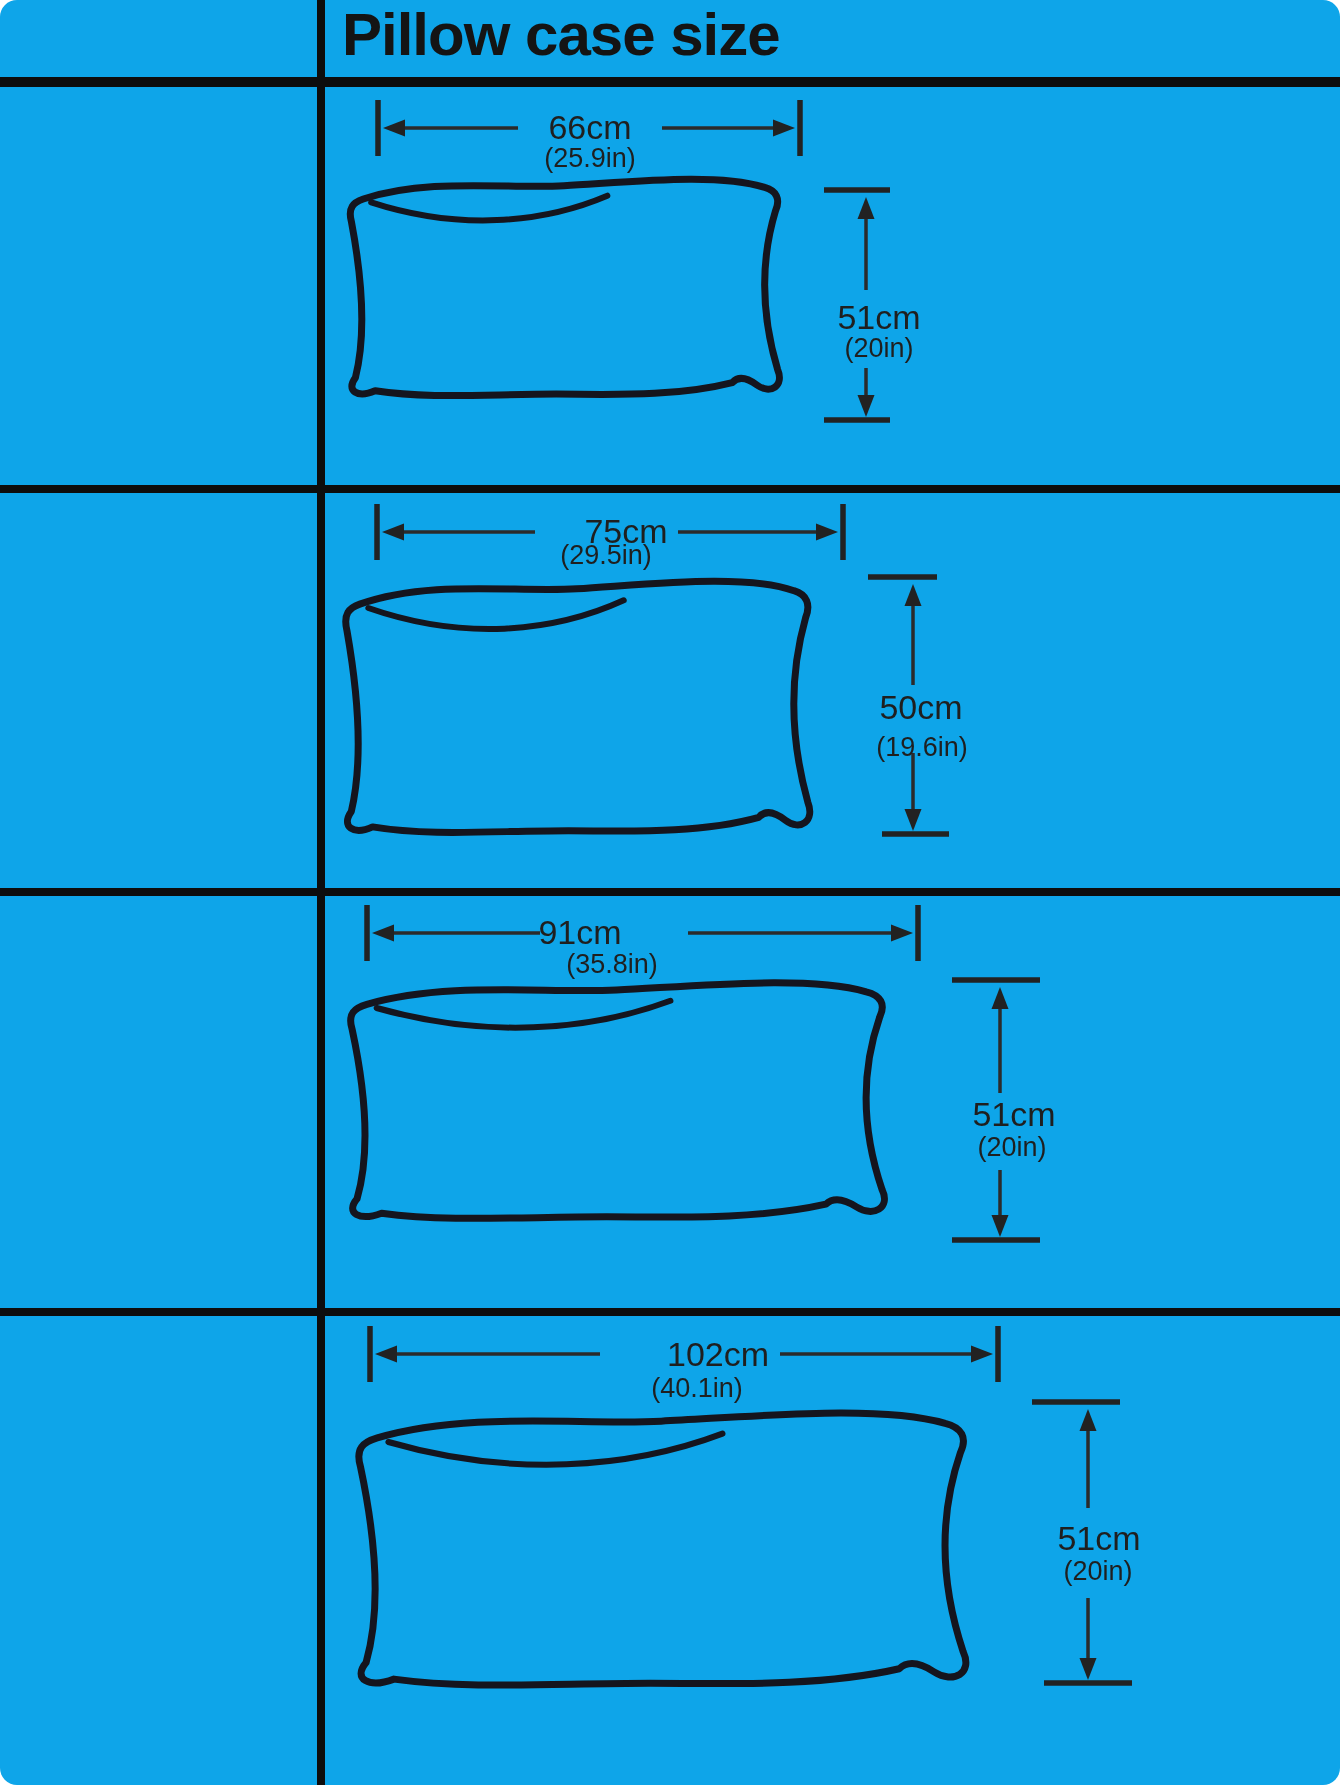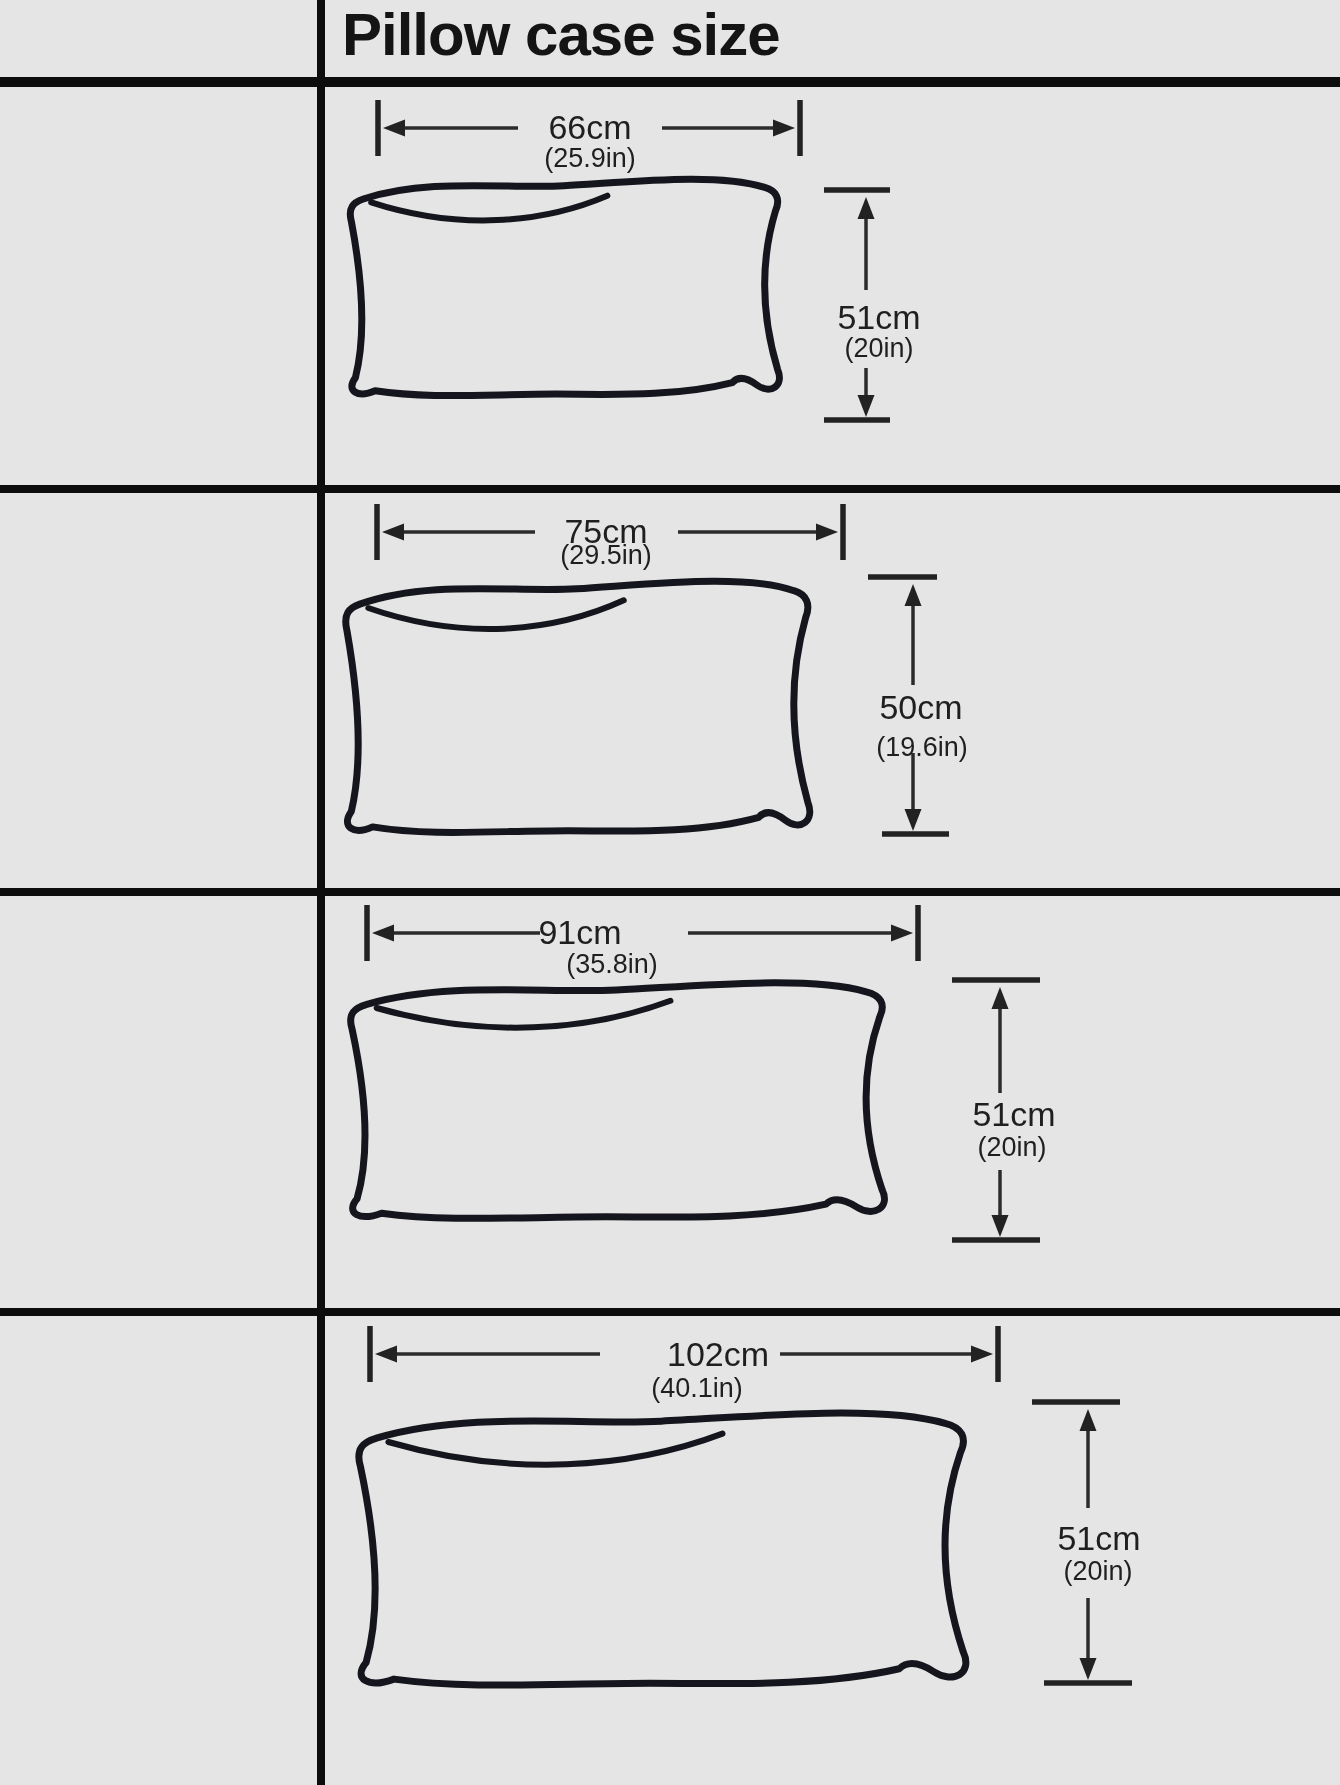--- a/index.html
+++ b/index.html
@@ -1,22 +1,23 @@
 <!DOCTYPE html>
 <html><head>
 <meta charset="utf-8">
 <style>
   html,body{margin:0;padding:0;background:#ffffff;}
   .canvas{
     position:relative;
     width:1340px;height:1785px;
-    background:#e5e5e5;
+    background:#0ea5e9;
     font-family:"Liberation Sans", sans-serif;
     color:#1c1c1c;
     overflow:hidden;
+    border-radius:17px;
   }
   
   .vline{
     position:absolute;top:0;bottom:0;left:317px;width:8px;
     background:#0d0d0d;
   }
   .hline{
     position:absolute;left:0;right:0;height:8px;
     background:#0d0d0d;
   }
@@ -111,21 +112,21 @@
       </svg>
       <g>
         <line class="tick" x1="868" y1="82" x2="937" y2="82"></line>
         <polygon class="ah" points="913,89 904.5,111 921.5,111"></polygon>
         <line class="dimline" x1="913" y1="111" x2="913" y2="190"></line>
         <line class="dimline" x1="913" y1="258" x2="913" y2="314"></line>
         <polygon class="ah" points="913,336 904.5,314 921.5,314"></polygon>
         <line class="tick" x1="882" y1="339" x2="949" y2="339"></line>
       </g>
     </svg>
-    <div class="dim-label cm" style="left:606px;top:36px">75cm</div>
+    <div class="dim-label cm" style="left:626px;top:36px">75cm</div>
     <div class="dim-label in" style="left:606px;top:60px">(29.5in)</div>
     <div class="dim-label cm" style="left:921px;top:212px">50cm</div>
     <div class="dim-label in" style="left:922px;top:252px">(19.6in)</div>
   </section>
 
   <section class="row" style="top:898px;height:410px">
     <svg class="art" width="1340" height="410" viewBox="0 0 1340 410">
       <g>
         <line class="tick" x1="367" y1="7" x2="367" y2="63"></line>
         <line class="tick" x1="918" y1="7" x2="918" y2="63"></line>

